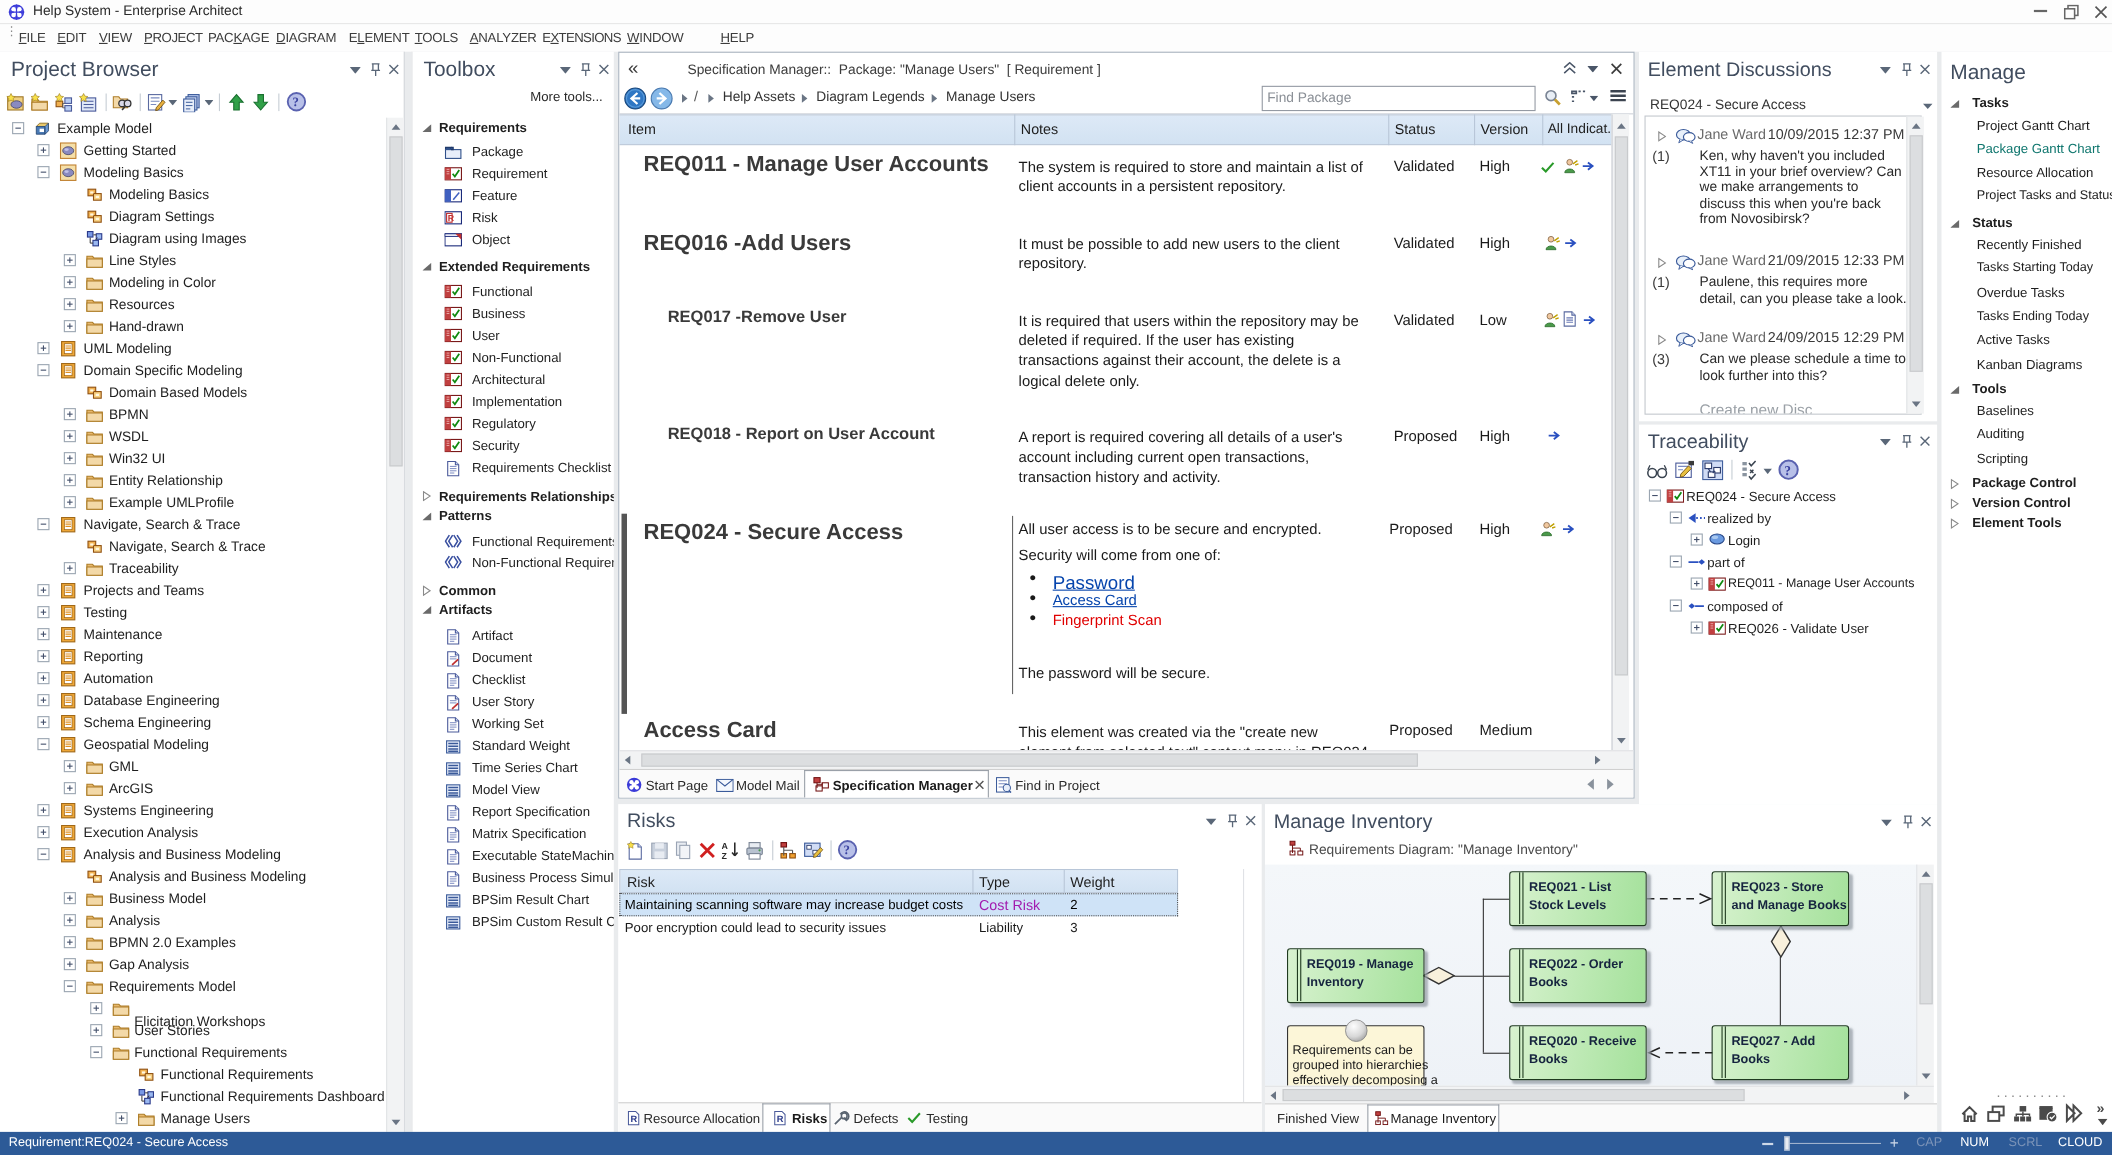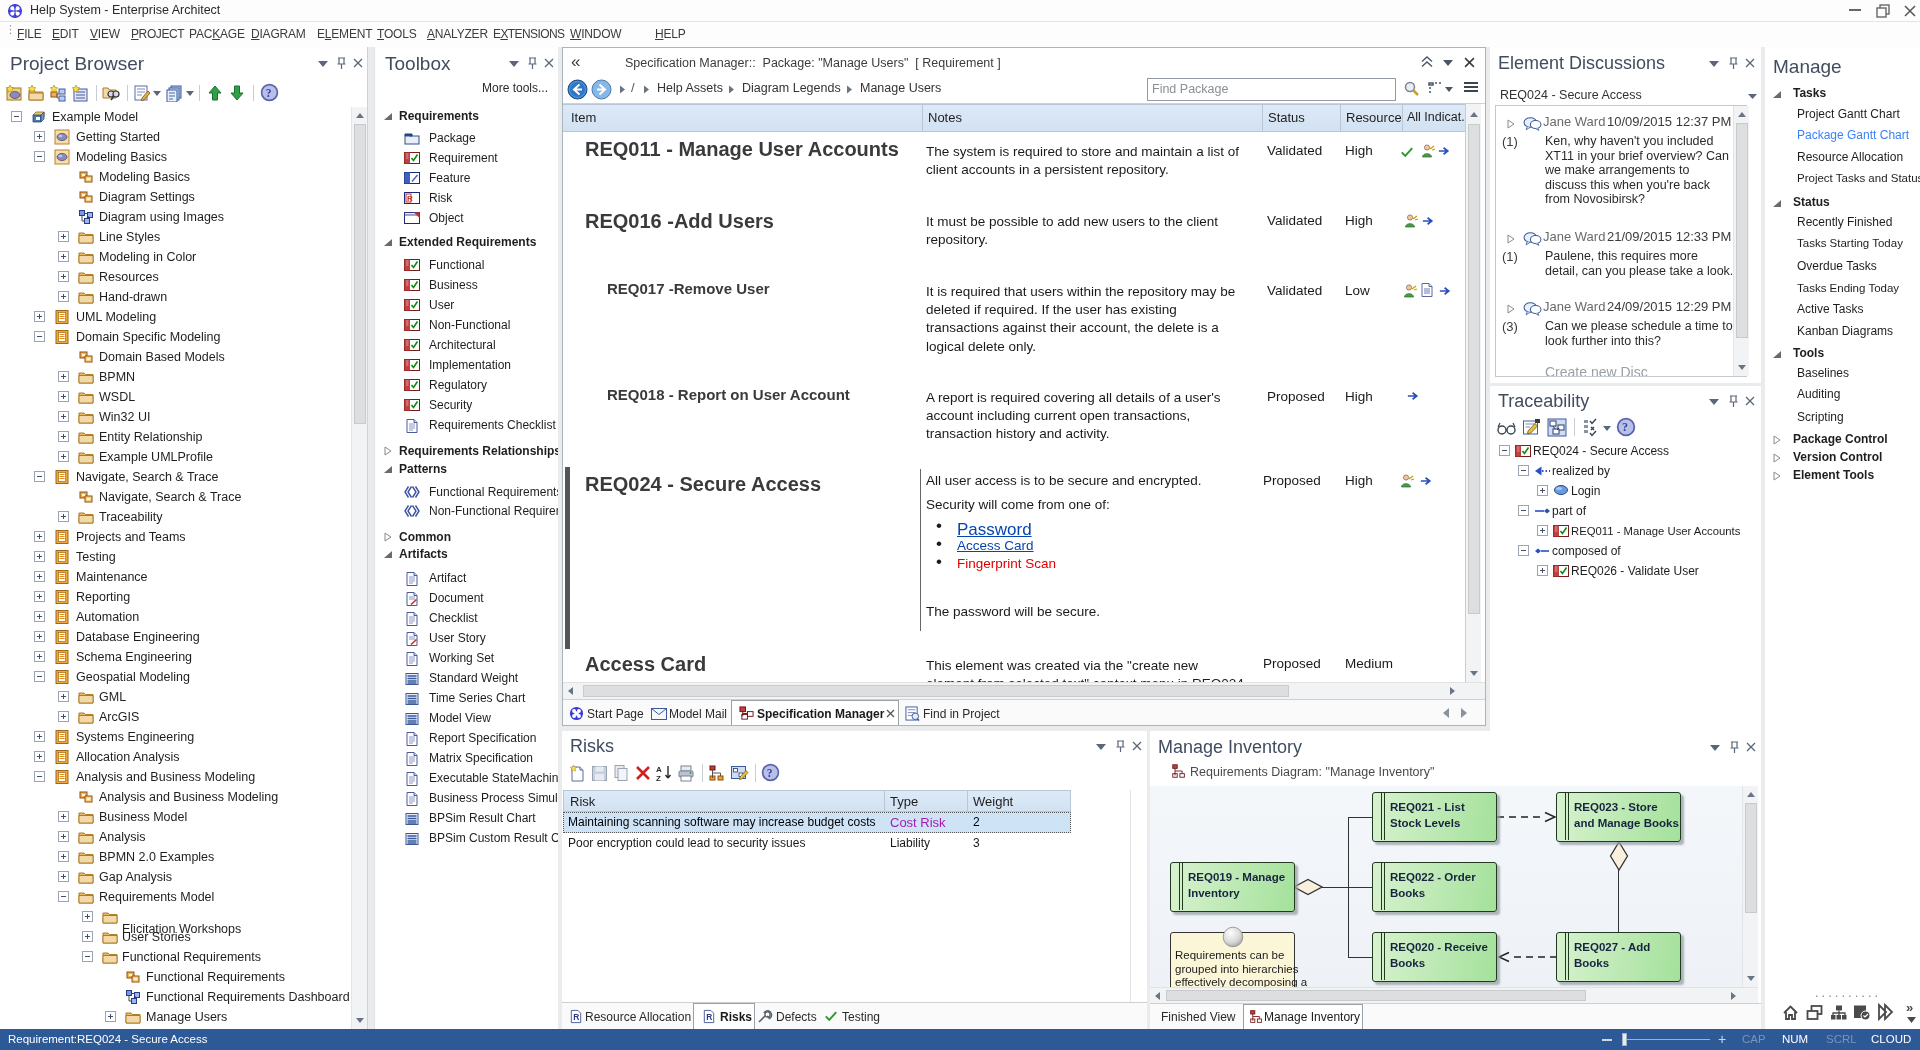--- a/index.html
+++ b/index.html
@@ -409,21 +409,21 @@
   <div class="row" style="left:99px;top:660px;">ArcGIS</div>
   <div class="tgl p" style="left:34px;top:684px;"></div>
   <svg class="i" style="left:54px;top:682px" width="16" height="16" viewBox="0 0 16 16">
       <use href="#view"></use>
     </svg>
   <div class="row" style="left:76px;top:680px;">Systems Engineering</div>
   <div class="tgl p" style="left:34px;top:704px;"></div>
   <svg class="i" style="left:54px;top:702px" width="16" height="16" viewBox="0 0 16 16">
       <use href="#view"></use>
     </svg>
-  <div class="row" style="left:76px;top:700px;">Allocation Analysis</div>
+  <div class="row" style="left:76px;top:700px;">Execution Analysis</div>
   <div class="tgl" style="left:34px;top:724px;"></div>
   <svg class="i" style="left:54px;top:722px" width="16" height="16" viewBox="0 0 16 16">
       <use href="#view"></use>
     </svg>
   <div class="row" style="left:76px;top:720px;">Analysis and Business Modeling</div>
   <svg class="i" style="left:78px;top:742px" width="16" height="16" viewBox="0 0 16 16">
       <use href="#diag"></use>
     </svg>
   <div class="row" style="left:99px;top:740px;">Analysis and Business Modeling</div>
   <div class="tgl p" style="left:58px;top:764px;"></div>
@@ -699,21 +699,21 @@
       <path d="M2 4 H16 M2 8 H16 M2 12 H16" stroke="#3c4450" stroke-width="2.2"></path>
     </svg>
   <div class="abs" style="left:0;top:56px;width:902px;height:28px;background:linear-gradient(#dde9f7,#d2e2f2);border-top:1px solid #b8c6d8;border-bottom:1px solid #b8c6d8;"></div>
   <div class="abs" style="left:359px;top:56px;width:1px;height:28px;background:#b8c6d8;"></div>
   <div class="abs" style="left:699px;top:56px;width:1px;height:28px;background:#b8c6d8;"></div>
   <div class="abs" style="left:777px;top:56px;width:1px;height:28px;background:#b8c6d8;"></div>
   <div class="abs" style="left:839px;top:56px;width:1px;height:28px;background:#b8c6d8;"></div>
   <div class="abs nw" style="left:8px;top:62px;font-size:13px;color:#1e1e1e;">Item</div>
   <div class="abs nw" style="left:365px;top:62px;font-size:13px;color:#1e1e1e;">Notes</div>
   <div class="abs nw" style="left:705px;top:62px;font-size:13px;color:#1e1e1e;">Status</div>
-  <div class="abs nw" style="left:783px;top:62px;font-size:13px;color:#1e1e1e;">Resource</div>
+  <div class="abs nw" style="left:783px;top:62px;font-size:13px;color:#1e1e1e;">Version</div>
   <div class="abs nw" style="left:844px;top:62px;font-size:12.5px;color:#1e1e1e;">All Indicat..</div>
   <div class="abs" style="left:0;top:84px;width:902px;height:550px;overflow:hidden;" id="smcontent">
       <div class="abs nw bold" style="left:22px;top:6px;font-size:20px;color:#3a3a3a;">REQ011 - Manage User Accounts</div>
   <div class="abs" style="left:363px;top:11px;font-size:13.5px;line-height:17.5px;color:#1a1a1a;white-space:nowrap;">The system is required to store and maintain a list of<br>client accounts in a persistent repository.</div>
   <div class="abs nw" style="left:704px;top:11px;font-size:13.5px;color:#1a1a1a;">Validated</div>
   <div class="abs nw" style="left:782px;top:11px;font-size:13.5px;color:#1a1a1a;">High</div>
   <svg class="i" style="left:837px;top:14px" width="14" height="12" viewBox="0 0 16 13">
         <use href="#gcheck"></use>
       </svg>
   <svg class="i" style="left:857px;top:11px" width="16" height="16" viewBox="0 0 16 16">
@@ -959,21 +959,21 @@
   <div class="row" style="left:81px;top:175px;font-size:12px;">REQ026 - Validate User</div>
 </div>
 
 <div class="panel" id="manage" style="left:1765px;top:47px;width:155px;height:982px;overflow:hidden;">
   <div class="ptitle" style="left:8px;top:9px;">Manage</div>
   <svg class="i" style="left:8px;top:44px" width="9" height="8" viewBox="0 0 9 8">
       <path d="M8 0 L8 7 L0 7 Z" fill="#6a6a6a"></path>
     </svg>
   <div class="abs nw bold" style="left:28px;top:38px;font-size:12px;line-height:16px;color:#1e1e1e;">Tasks</div>
   <div class="abs nw" style="left:32px;top:59px;font-size:12px;line-height:16px;color:#1e1e1e;">Project Gantt Chart</div>
-  <div class="abs nw" style="left:32px;top:80px;font-size:12px;line-height:16px;color:#3b82f6;">Package Gantt Chart</div>
+  <div class="abs nw" style="left:32px;top:80px;font-size:12px;line-height:16px;color:#0f766e;">Package Gantt Chart</div>
   <div class="abs nw" style="left:32px;top:102px;font-size:12px;line-height:16px;color:#1e1e1e;">Resource Allocation</div>
   <div class="abs nw" style="left:32px;top:123px;font-size:11.5px;line-height:16px;color:#1e1e1e;">Project Tasks and Status</div>
   <svg class="i" style="left:8px;top:153px" width="9" height="8" viewBox="0 0 9 8">
       <path d="M8 0 L8 7 L0 7 Z" fill="#6a6a6a"></path>
     </svg>
   <div class="abs nw bold" style="left:28px;top:147px;font-size:12px;line-height:16px;color:#1e1e1e;">Status</div>
   <div class="abs nw" style="left:32px;top:167px;font-size:12px;line-height:16px;color:#1e1e1e;">Recently Finished</div>
   <div class="abs nw" style="left:32px;top:188px;font-size:11.5px;line-height:16px;color:#1e1e1e;">Tasks Starting Today</div>
   <div class="abs nw" style="left:32px;top:211px;font-size:12px;line-height:16px;color:#1e1e1e;">Overdue Tasks</div>
   <div class="abs nw" style="left:32px;top:233px;font-size:11.5px;line-height:16px;color:#1e1e1e;">Tasks Ending Today</div>

